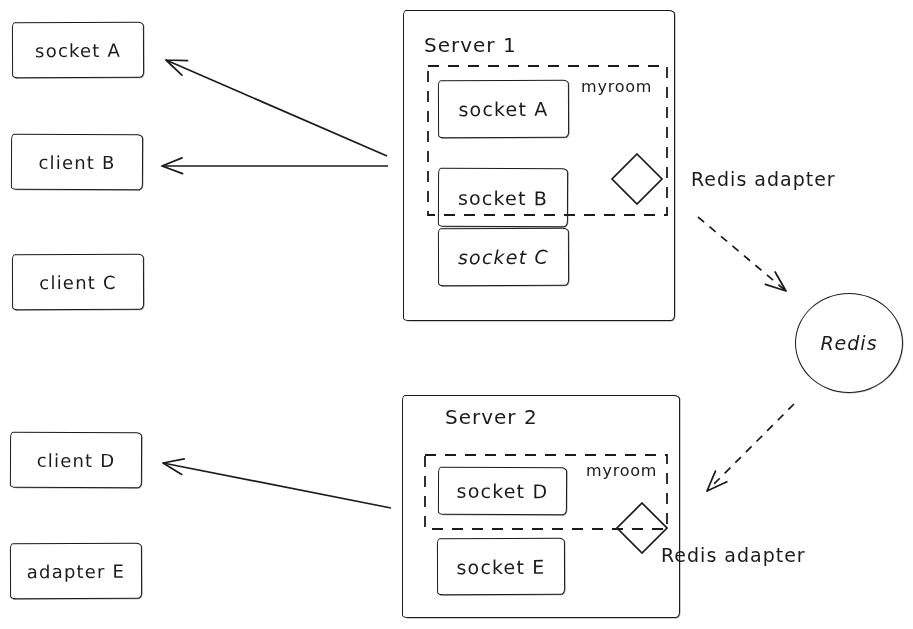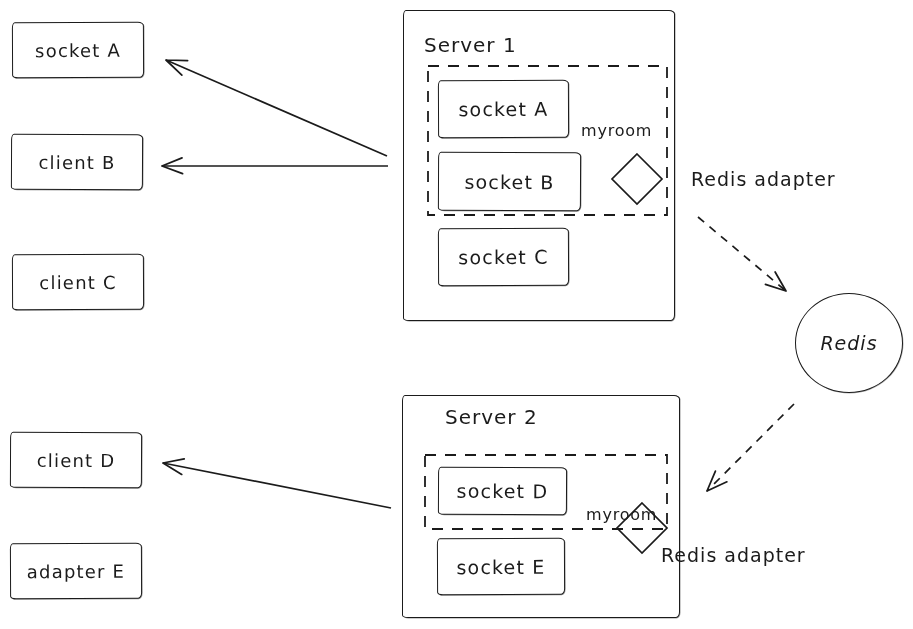--- a/index.html
+++ b/index.html
@@ -22,21 +22,21 @@
   }
   .client-box{width:132px;height:56px;font-size:18px;letter-spacing:1.2px;}
   .server-box{background:#ffffff;}
   .socket-box{font-size:19px;letter-spacing:1.2px;}
   .label{
     position:absolute;
     white-space:nowrap;
     line-height:1.1;
   }
   .server-title{font-size:20px;letter-spacing:1px;}
-  .room-label{font-size:16px;letter-spacing:0.8px;margin-top:44px;}
+  .room-label{font-size:16px;letter-spacing:0.8px;}
   .adapter-label{font-size:19px;letter-spacing:1px;}
   .redis-circle{
     position:absolute;
     border:1.7px solid #1b1b1b;
     border-radius:50%;
     background:#ffffff;
     display:flex;align-items:center;justify-content:center;
     box-sizing:border-box;
     font-size:19px;letter-spacing:1px;
     box-shadow:0.5px 0.5px 0 rgba(27,27,27,0.35);
@@ -70,24 +70,24 @@
     <span>adapter E</span>
   </div>
 
   <div class="box server-box" style="left:403px;top:10px;width:272px;height:311px;"></div>
   <div class="label server-title" style="left:424px;top:34px;">Server 1</div>
   <div class="label room-label" style="left:581px;top:78px;">myroom</div>
 
   <div class="box socket-box r-02" style="left:438px;top:80px;width:131px;height:58px;">
     <span>socket A</span>
   </div>
-  <div class="box socket-box r02" style="left:438px;top:152px;width:143px;height:59px;">
+  <div class="box socket-box r02" style="left:438px;top:168px;width:130px;height:59px;">
     <span>socket B</span>
   </div>
-  <div class="box socket-box r-02" style="left:438px;top:228px;width:131px;height:58px;">
+  <div class="box socket-box r-02" style="left:438px;top:228px;width:131px;height:58px;font-style:italic;">
     <span>socket C</span>
   </div>
 
   <div class="label adapter-label" style="left:691px;top:169px;">Redis adapter</div>
 
   <div class="box server-box" style="left:402px;top:395px;width:278px;height:223px;"></div>
   <div class="label server-title" style="left:422px;top:406px;margin-left:23px;">Server 2</div>
   <div class="label room-label" style="left:586px;top:462px;">myroom</div>
 
   <div class="box socket-box r02" style="left:438px;top:467px;width:129px;height:48px;">

